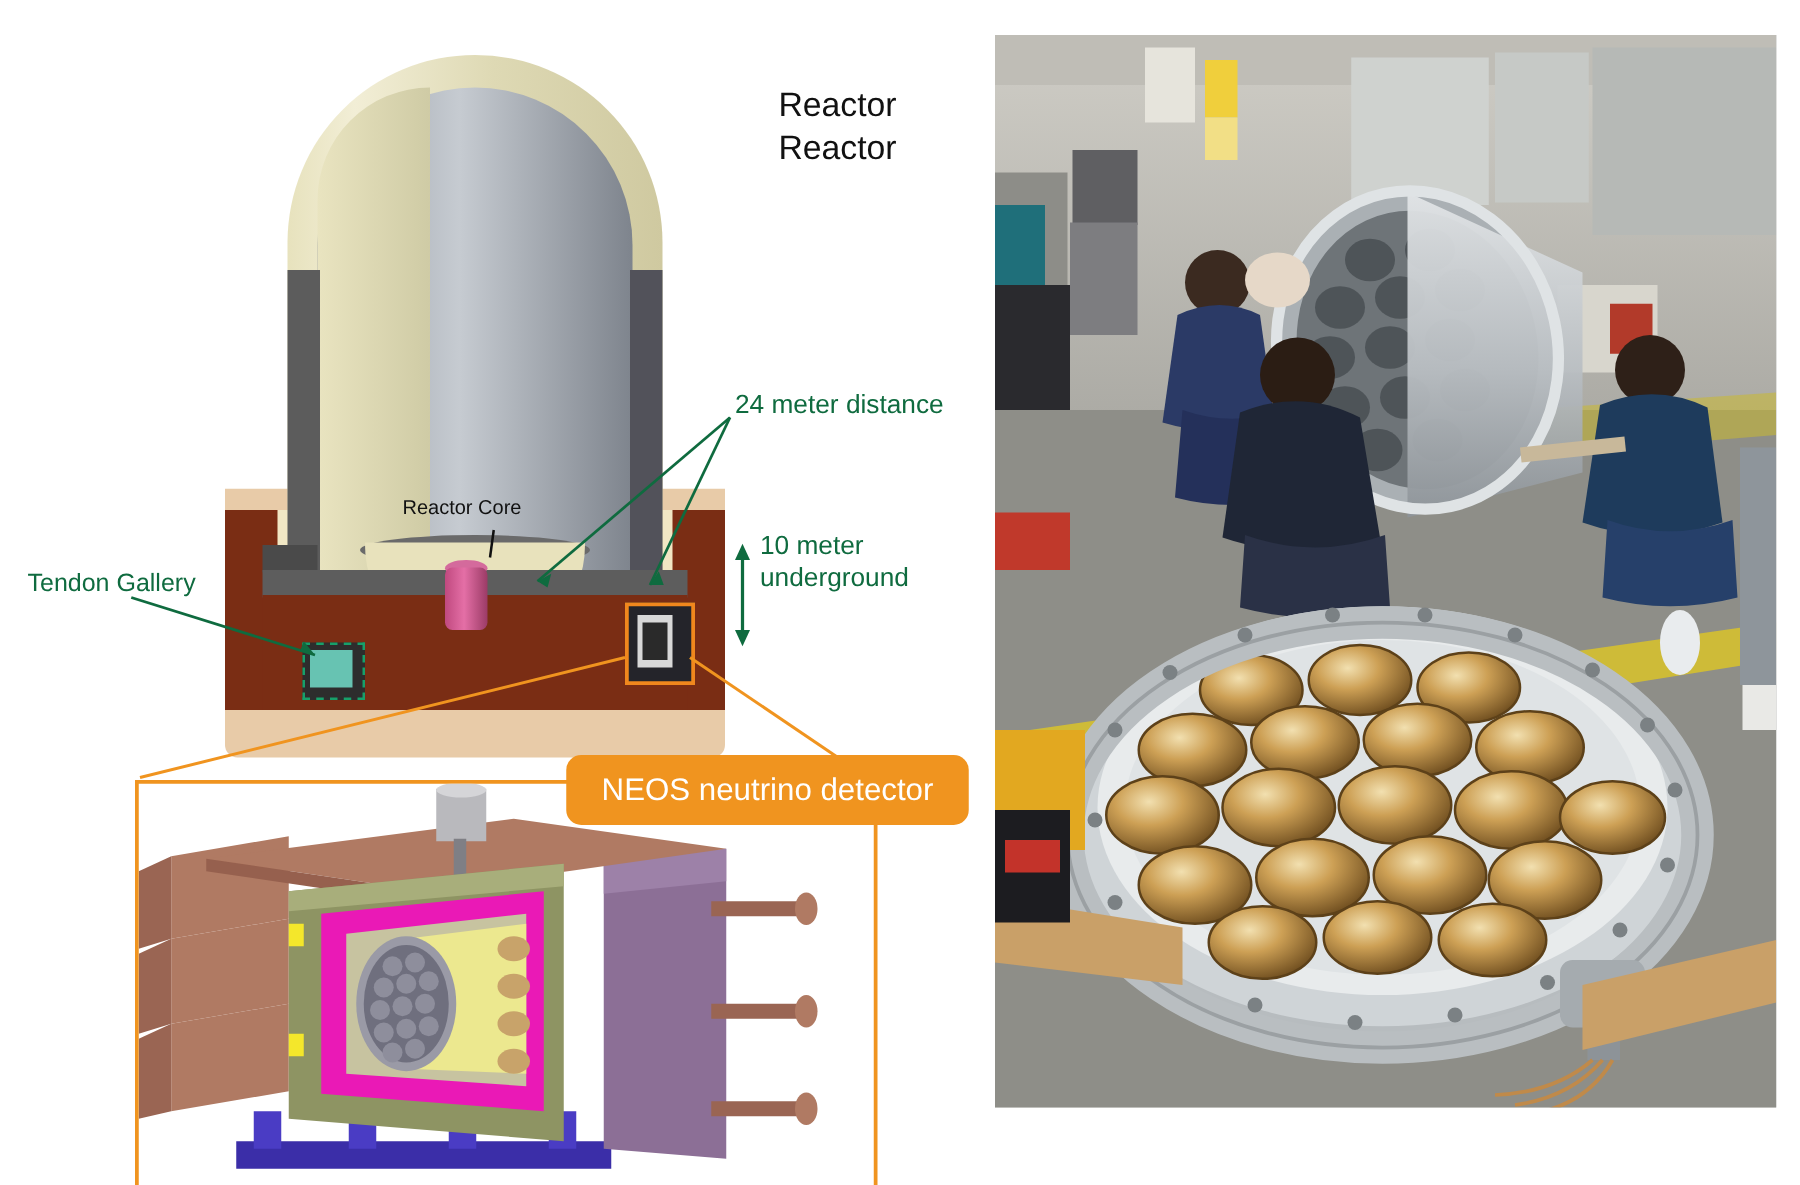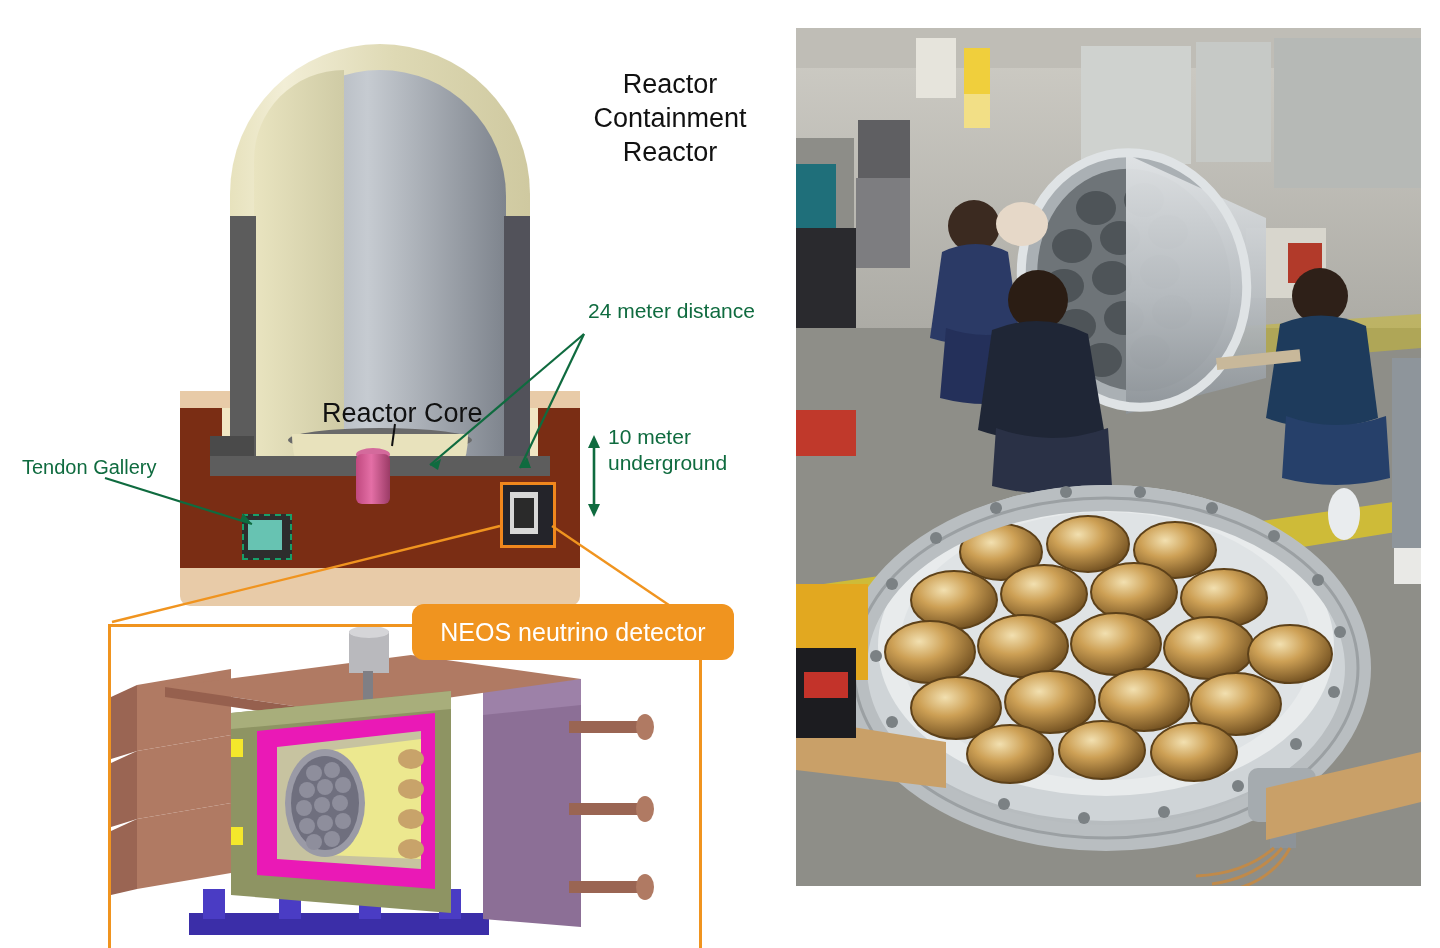--- a/index.html
+++ b/index.html
@@ -108,34 +108,34 @@
   .ledge-left{
     position:absolute;left:40px;top:400px;width:44px;height:22px;background:#4a4a4a;
   }
 
   
   .overlay-svg{position:absolute;left:0;top:0;width:790px;height:948px;pointer-events:none;}
   .title-block{
     position:absolute;left:560px;top:52px;width:220px;
     font-size:27px;color:#111;text-align:center;line-height:1.25;
   }
-  .lbl-24m{position:absolute;left:588px;top:283px;font-size:21px;color:#0f6b3f;white-space:nowrap;}
+  .lbl-24m{position:absolute;left:588px;top:296px;font-size:21px;color:#0f6b3f;white-space:nowrap;}
   .lbl-10m{position:absolute;left:608px;top:408px;font-size:21px;color:#0f6b3f;line-height:1.25;}
-  .lbl-reactor-core{position:absolute;left:322px;top:382px;font-size:27px;color:#111;}
+  .lbl-reactor-core{position:absolute;left:322px;top:382px;font-size:16px;color:#111;}
   .lbl-tendon{position:absolute;left:22px;top:440px;font-size:20px;color:#0f6b3f;text-align:right;}
 
   
   .inset{
     position:absolute;left:108px;top:608px;width:588px;height:326px;
     border:3px solid #f0941f;background:#ffffff;
   }
   .inset-art{position:absolute;left:0;top:0;width:588px;height:326px;}
 
   .badge{
-    position:absolute;left:412px;top:588px;width:322px;height:56px;
+    position:absolute;left:453px;top:588px;width:322px;height:56px;
     background:#f0941f;border-radius:12px;
     display:flex;align-items:center;justify-content:center;
     color:#ffffff;font-size:25px;
   }
 
   
   .photo{
     position:absolute;left:796px;top:28px;width:625px;height:858px;
     overflow:hidden;background:#8b8b86;
   }
@@ -143,21 +143,20 @@
 </style>
 </head>
 <body>
 
 <div class="figure">
 
   <div class="left-panel">
 
     <div class="title-block">
       <div>Reactor</div>
-      <div>Containment</div>
       <div>Reactor</div>
     </div>
 
     <div class="building">
       <div class="outer-base-top"></div>
       <div class="outer-base"></div>
       <div class="ground-dark"></div>
       <div class="ground-dark-inner"></div>
       <div class="dome-outer"></div>
       <div class="dome-inner"></div>

